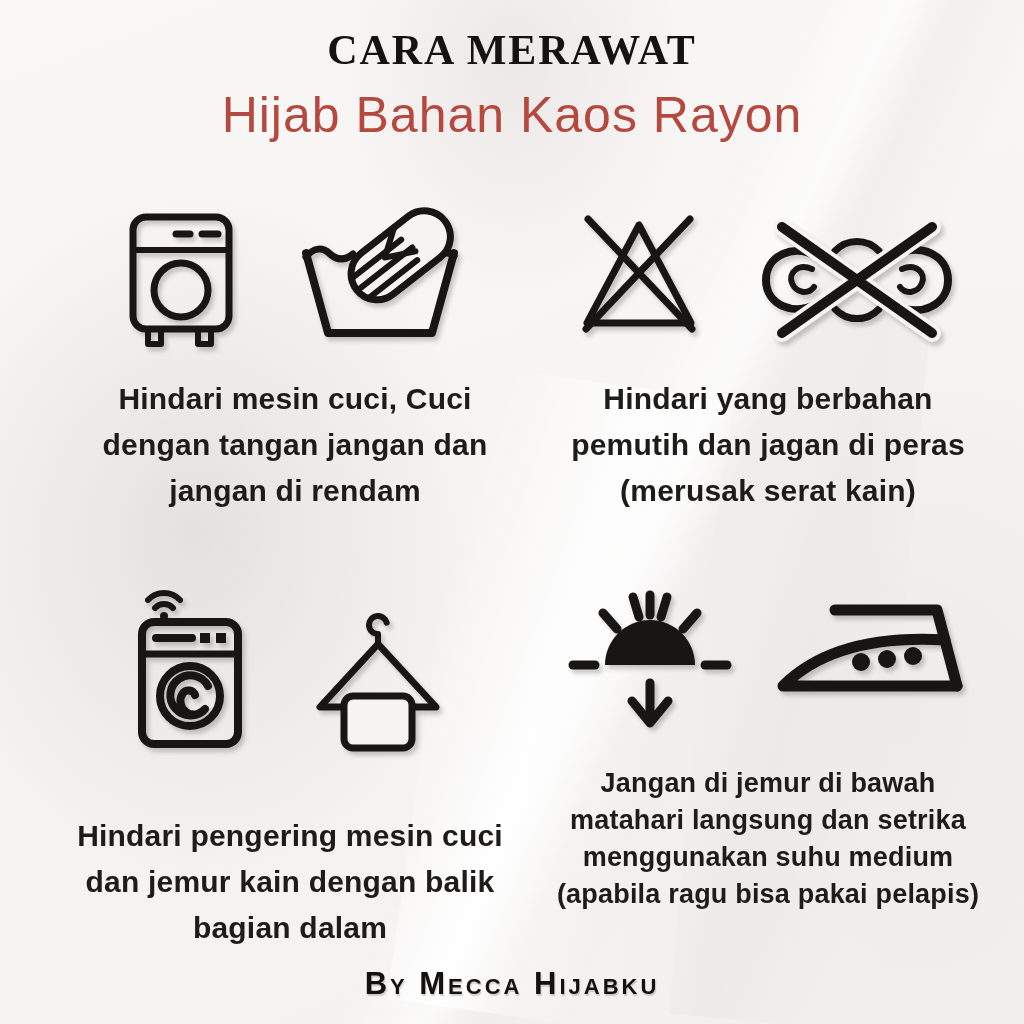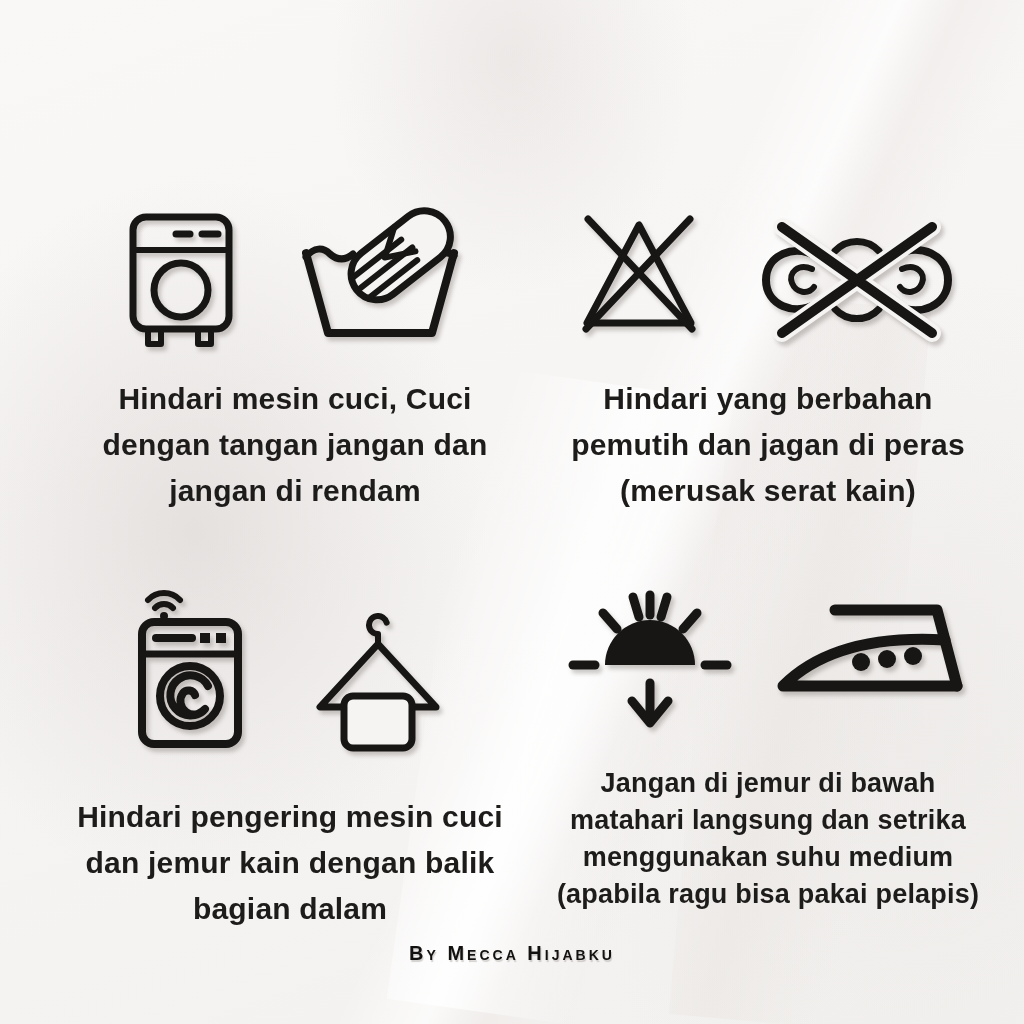--- a/index.html
+++ b/index.html
@@ -45,41 +45,45 @@
   #sec-dry   .icons{gap:64px;align-items:flex-end;height:172px;}
   #sec-sun   .icons{gap:44px;height:172px;}
   .icons svg{overflow:visible;filter:drop-shadow(3px 4px 2px rgba(90,82,76,.30));}
   .nudge-down{margin-top:14px;}
   .nudge-up{margin-bottom:30px;}
 
   .caption{
     margin-top:18px;font-size:30px;line-height:46px;font-weight:700;
     letter-spacing:.2px;color:#1e1c1b;white-space:pre-line;
   }
-  #sec-dry .caption{margin-top:44px;}
+  #sec-dry .caption{margin-top:63px;}
   #sec-sun .caption{margin-top:15px;font-size:27px;line-height:37px;}
 
   .footer{
-    position:absolute;top:942px;left:0;width:100%;text-align:center;
-    font-variant:small-caps;font-weight:700;font-size:20px;letter-spacing:3px;
+    position:absolute;top:966px;left:0;width:100%;text-align:center;
+    font-variant:small-caps;font-weight:700;font-size:31px;letter-spacing:3px;
     color:#121110;text-shadow:1px 2px 1px rgba(90,82,76,.25);
   }
 
   .ink{stroke:#181614;fill:none;stroke-linecap:round;stroke-linejoin:round;}
   .fill-ink{fill:#181614;stroke:none;}
   .fill-bg{fill:#f6f4f3;}
   .halo{stroke:#f6f4f3;fill:none;stroke-linecap:round;}
 </style>
 </head>
 <body>
 
 <div class="canvas">
   <div class="fold fold1"></div>
   <div class="fold fold2"></div>
 
+  <div class="header">
+    <div class="title">CARA MERAWAT</div>
+    <div class="subtitle">Hijab Bahan Kaos Rayon</div>
+  </div>
 
   <div class="section" id="sec-wash">
     <div class="icons">
       <svg class="nudge-down" width="110" height="140" viewBox="0 0 110 140">
         <rect class="ink" x="7" y="7" width="96" height="112" rx="13" stroke-width="7"></rect>
         <line class="ink" x1="7" y1="40" x2="103" y2="40" stroke-width="6"></line>
         <line class="ink" x1="50" y1="24" x2="64" y2="24" stroke-width="7"></line>
         <line class="ink" x1="76" y1="24" x2="92" y2="24" stroke-width="7"></line>
         <circle class="ink" cx="55" cy="80" r="27" stroke-width="7"></circle>
         <rect class="ink" x="22" y="119" width="13" height="15" stroke-width="6"></rect>

